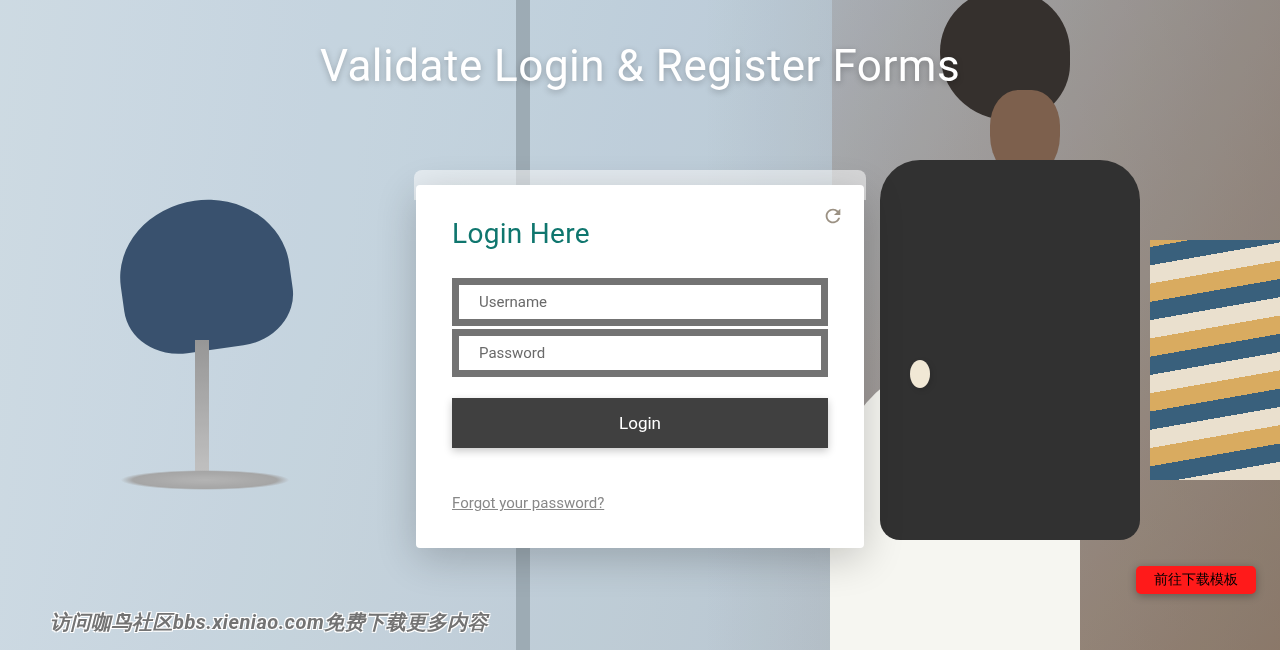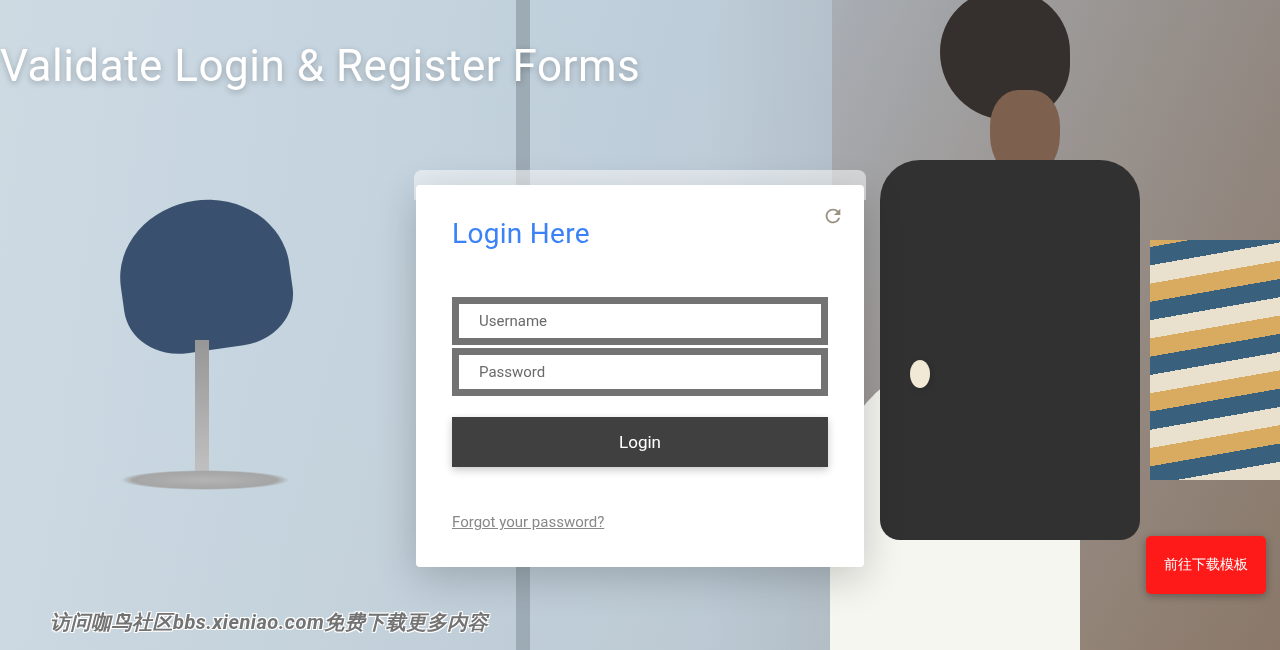--- a/index.html
+++ b/index.html
@@ -161,20 +161,21 @@
       top: 0;
       left: 0;
       width: 100%;
       height: 100%;
       background: rgba(255,255,255,0.12);
       z-index: 1;
     }
     .page-title {
       position: relative;
       z-index: 2;
+      text-align: center;
       color: #ffffff;
       font-size: 44px;
       font-weight: 400;
       padding-top: 40px;
       text-shadow: 0 2px 6px rgba(0,0,0,0.25);
       letter-spacing: 0.5px;
     }
     .login-card-back {
       position: absolute;
       z-index: 3;
@@ -205,24 +206,24 @@
       width: 22px;
       height: 22px;
       color: #9b9183;
       cursor: pointer;
     }
     .reload-icon svg {
       width: 100%;
       height: 100%;
     }
     .card-title {
-      color: #3b82f6;
+      color: #0f766e;
       font-size: 28px;
       font-weight: 400;
-      margin-bottom: 47px;
+      margin-bottom: 28px;
       letter-spacing: 0.3px;
     }
     .form-input {
       width: 100%;
       height: 48px;
       border: 7px solid #737373;
       padding: 0 20px;
       font-size: 15px;
       color: #555;
       margin-bottom: 3px;
@@ -249,26 +250,26 @@
       display: block;
       color: #888;
       font-size: 15px;
       text-decoration: underline;
       margin-top: 46px;
       cursor: pointer;
     }
     .download-button {
       position: absolute;
       z-index: 5;
-      right: 14px;
+      right: 24px;
       bottom: 56px;
       background: #ff1a1a;
-      color: #ffffff;
+      color: #000000;
       border: none;
-      padding: 20px 18px;
+      padding: 5px 18px;
       font-size: 14px;
       border-radius: 5px;
       cursor: pointer;
       box-shadow: 0 2px 8px rgba(0,0,0,0.3);
       font-family: inherit;
     }
     .watermark {
       position: absolute;
       z-index: 5;
       left: 50px;

